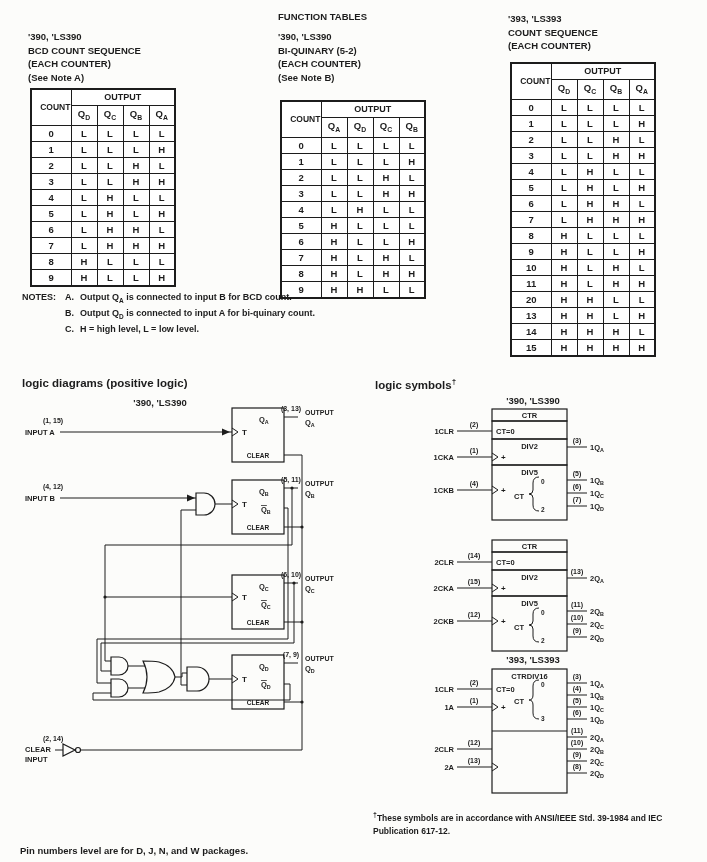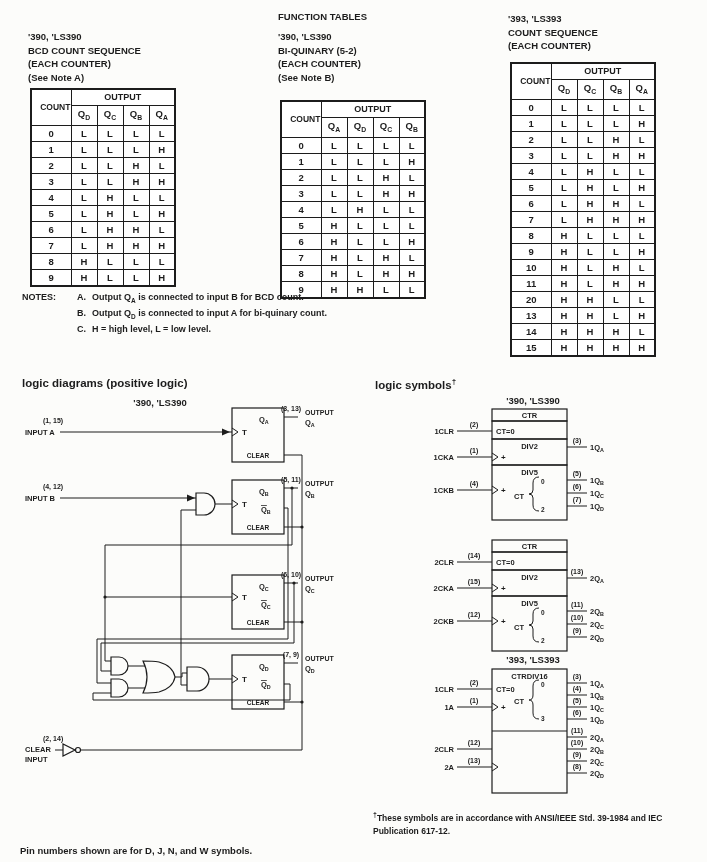--- a/index.html
+++ b/index.html
@@ -9,21 +9,21 @@
   .abs { position:absolute; }
   .tbl-title { text-align:left; font-size:9.5px; line-height:13.5px; }
   table.seq { border-collapse:collapse; border:2px solid #1c1c1c; background:#fff; }
   .seq th, .seq td { border:1px solid #1c1c1c; text-align:center; padding:0;
                      height:15px; line-height:15px; font-size:9.5px; font-weight:bold; }
   .seq th.count { width:40px; font-size:8.5px;padding-left:8px; }
   .seq th.outhdr { font-size:9px; }
   .seq th.col, .seq td.val { width:26px; }
   .seq td.cnt { width:40px; }
   sub { font-size:0.72em; }
-  .notes-row { display:flex; gap:21px; font-size:9px; line-height:11.5px; }
+  .notes-row { display:flex; gap:9px; font-size:9px; line-height:11.5px; }
   .note-item { display:flex; margin-bottom:1.5px; }
   .note-key { width:15px; flex:none; }
   .note-text { width:266px; }
   .heading { font-size:11.5px;text-align:center; }
   .heading sup { font-size:8px; }
   .footnote { font-size:8.5px; line-height:13px; }
   .footnote sup { font-size:7px; }
   .pin-note { font-size:9.5px; }
   svg { overflow:visible; }
   svg text { font-family:"Liberation Sans", sans-serif; font-weight:bold; fill:#1c1c1c; }
@@ -648,13 +648,13 @@
     <text x="215" y="369" class="t75"><tspan>2Q</tspan><tspan font-size="72%" dy="2">C</tspan></text>
     <line x1="192" y1="378" x2="212" y2="378" class="ln"></line>
     <text x="202" y="374" text-anchor="middle" class="t7">(8)</text>
     <text x="215" y="381" class="t75"><tspan>2Q</tspan><tspan font-size="72%" dy="2">D</tspan></text>
   </g>
 </svg>
 
 <div class="abs footnote" style="left:373px;top:808px;width:325px">
   <sup>†</sup><span>These symbols are in accordance with ANSI/IEEE Std. 39-1984 and IEC Publication 617-12.</span>
 </div>
-<div class="abs pin-note" style="left:20px;top:845px">Pin numbers shown are for D, J, N, and W symbols.</div>
+<div class="abs pin-note" style="left:20px;top:845px">Pin numbers level are for D, J, N, and W packages.</div>
 
 </body></html>

